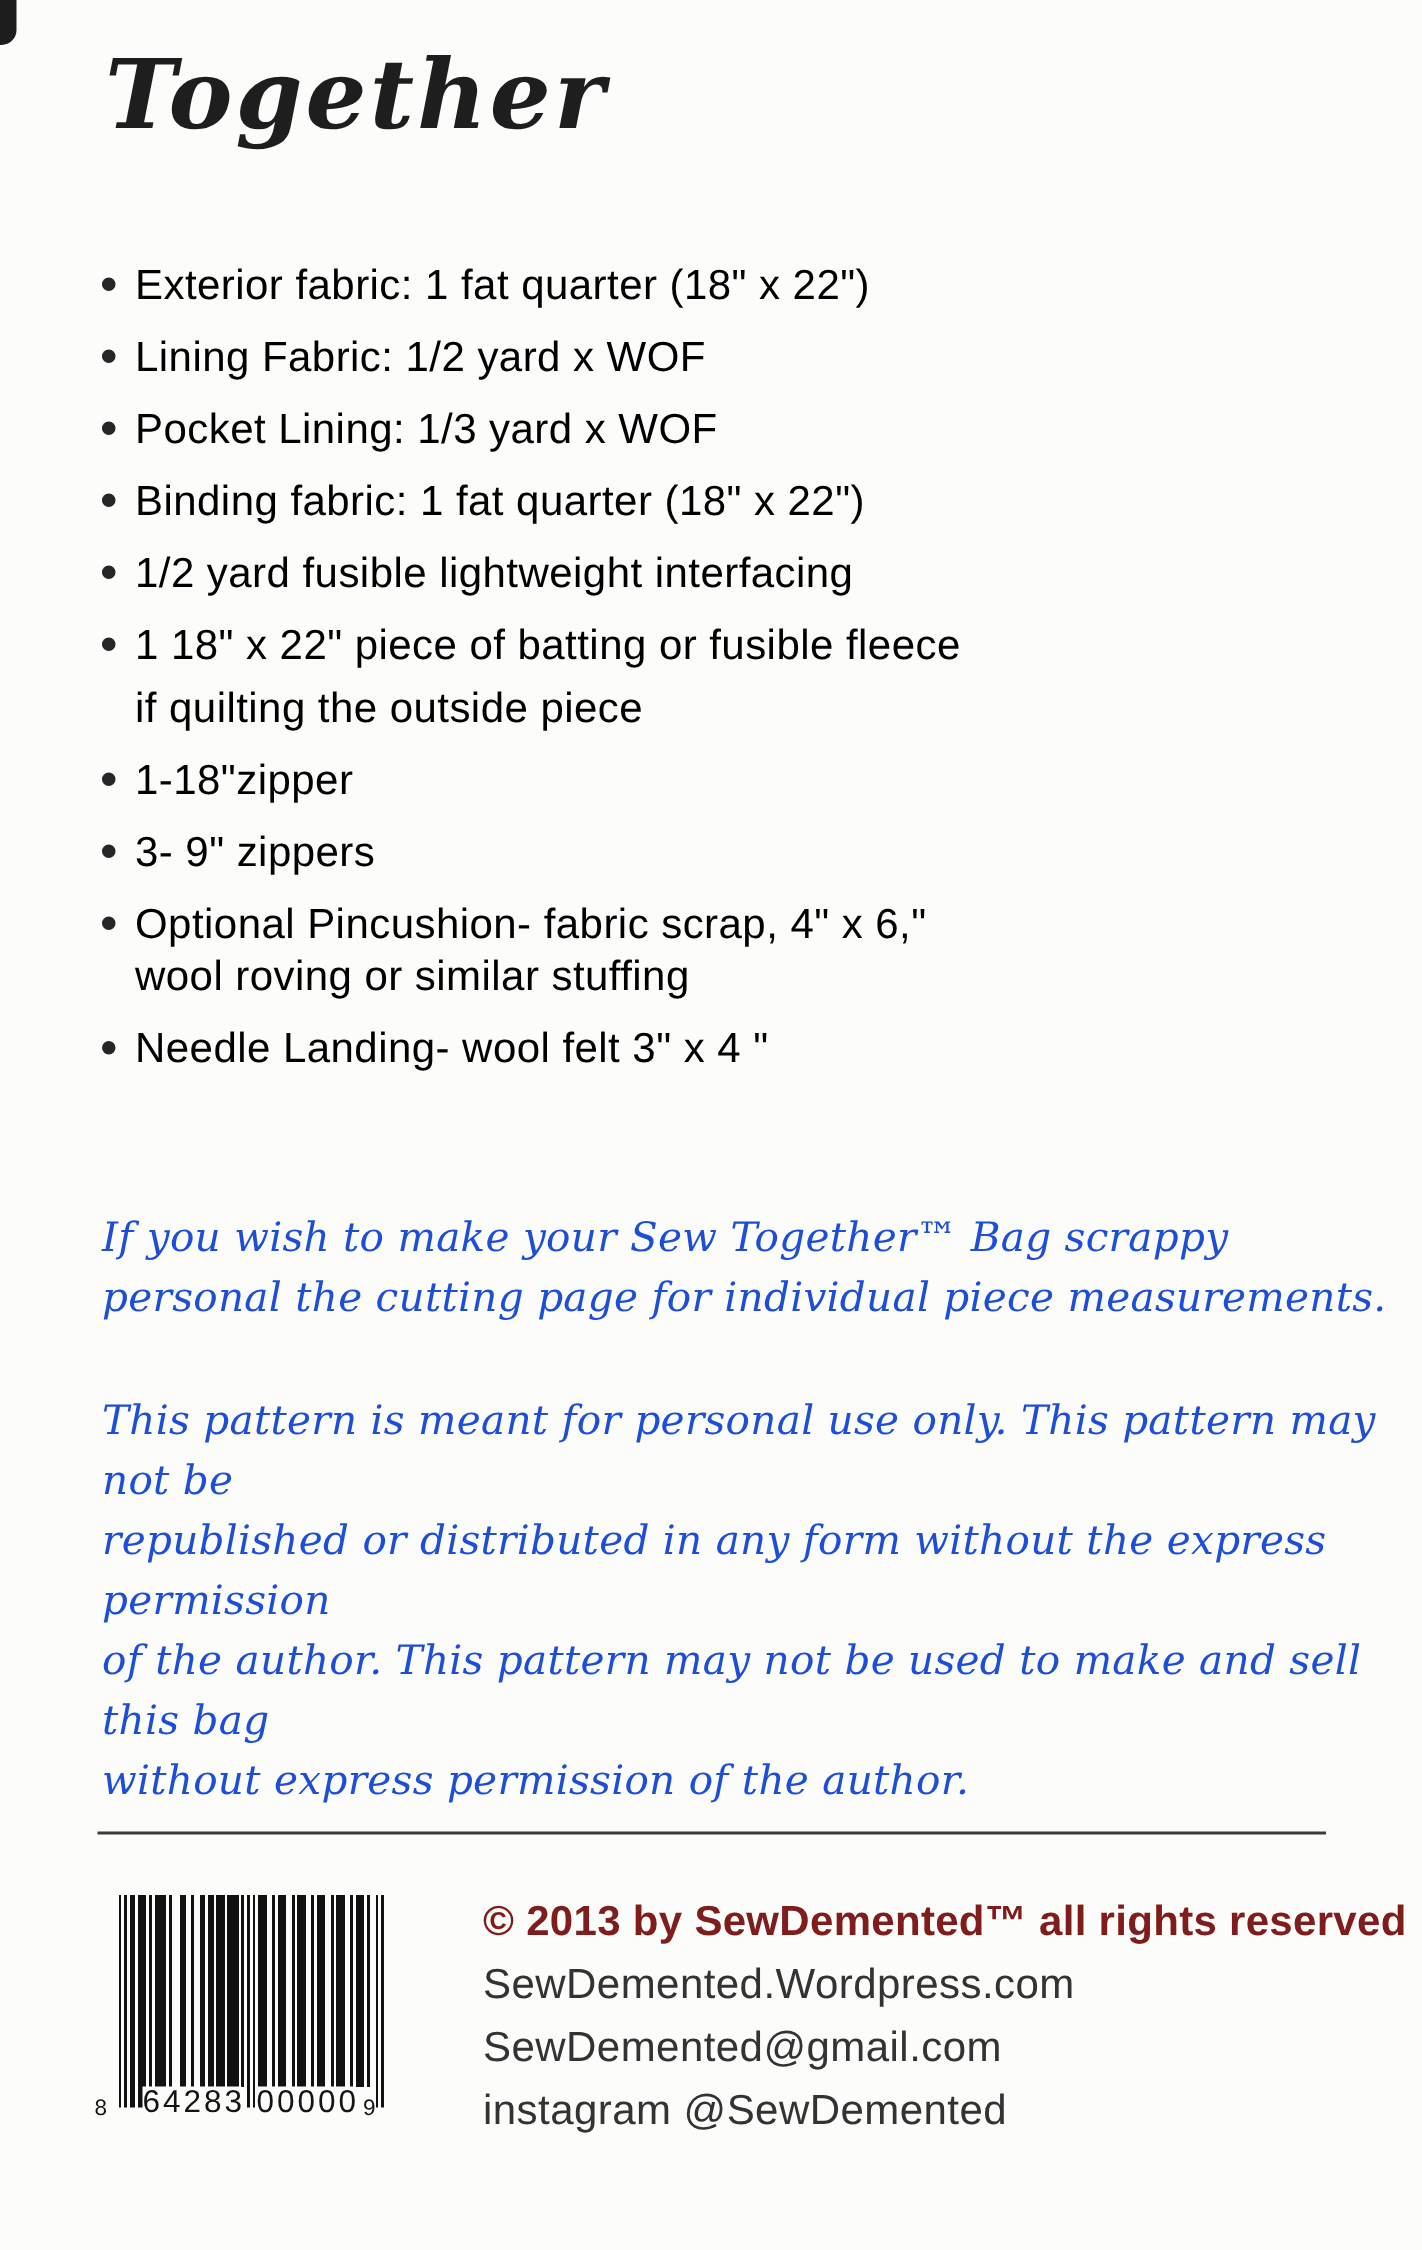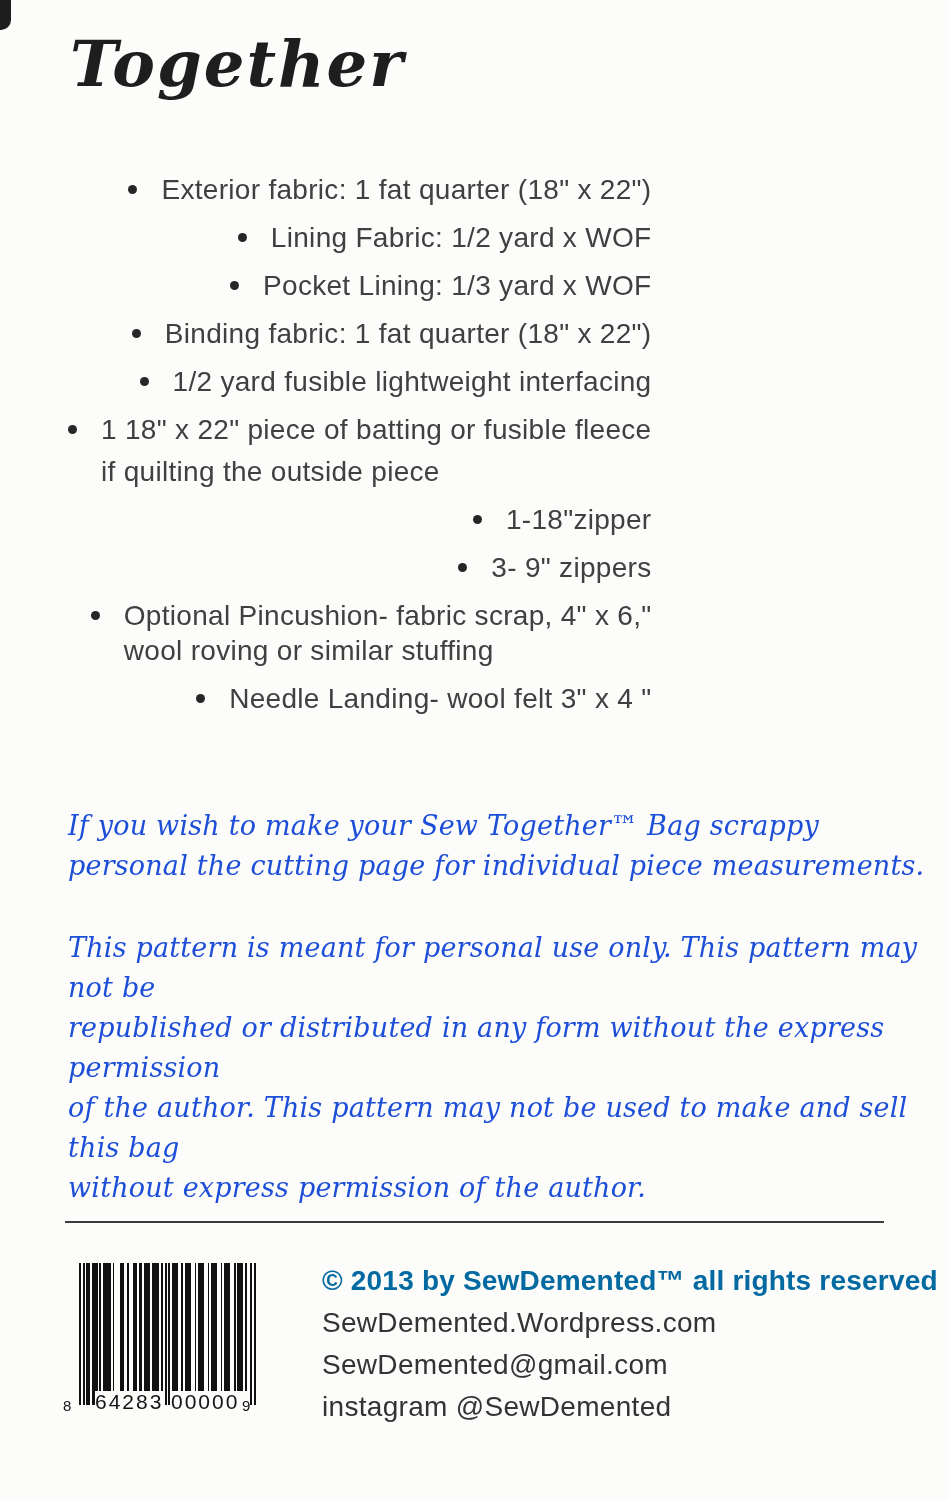--- a/index.html
+++ b/index.html
@@ -13,22 +13,22 @@
   }
   .script-heading{
     position:absolute;left:70px;top:26px;margin:0;
     font-family:"DejaVu Serif",serif;font-style:italic;font-weight:600;
     font-size:64px;letter-spacing:2px;color:#1e1e1e;
   }
   .materials-list{
     position:absolute;left:68px;top:175px;margin:0;padding:0;list-style:none;
   }
   .materials-list li{
-    display:flex;gap:24px;margin-bottom:19px;
-    font-size:28px;line-height:29px;letter-spacing:0.3px;color:#404040;justify-content:flex-end;
+    display:flex;gap:13px;margin-bottom:19px;
+    font-size:28px;line-height:29px;letter-spacing:0.3px;color:#000000;
   }
   .bullet{
     flex:none;width:9px;height:9px;border-radius:50%;background:#262626;margin-top:10px;
   }
   .li-lines{display:flex;flex-direction:column;}
   .cont{margin-top:13px;}
   .cont-tight{margin-top:6px;}
   .note{
     position:absolute;left:68px;margin:0;
     font-family:"DejaVu Serif",serif;font-style:italic;
@@ -47,21 +47,21 @@
     line-height:22px;background:#fcfcfb;
   }
   .bc-digit{font-size:15px;top:132px;}
   .bc-digit-left{left:-16px;}
   .bc-digit-right{left:161px;padding-left:2px;}
   .bc-group{font-size:21px;top:128px;width:66px;text-align:center;letter-spacing:2px;}
   .bc-group-1{left:16px;}
   .bc-group-2{left:92px;}
   .footer-text{position:absolute;left:322px;top:1260px;}
   .footer-text div{font-size:28px;line-height:42px;letter-spacing:0.3px;color:#333;}
-  .footer-text .copyright{font-weight:bold;color:#0369a1;letter-spacing:0.2px;}
+  .footer-text .copyright{font-weight:bold;color:#7f1d1d;letter-spacing:0.2px;}
 </style>
 </head>
 <body>
 
 <div class="page">
 
   <div class="corner-artifact"></div>
 
   <h1 class="script-heading">Together</h1>
 

